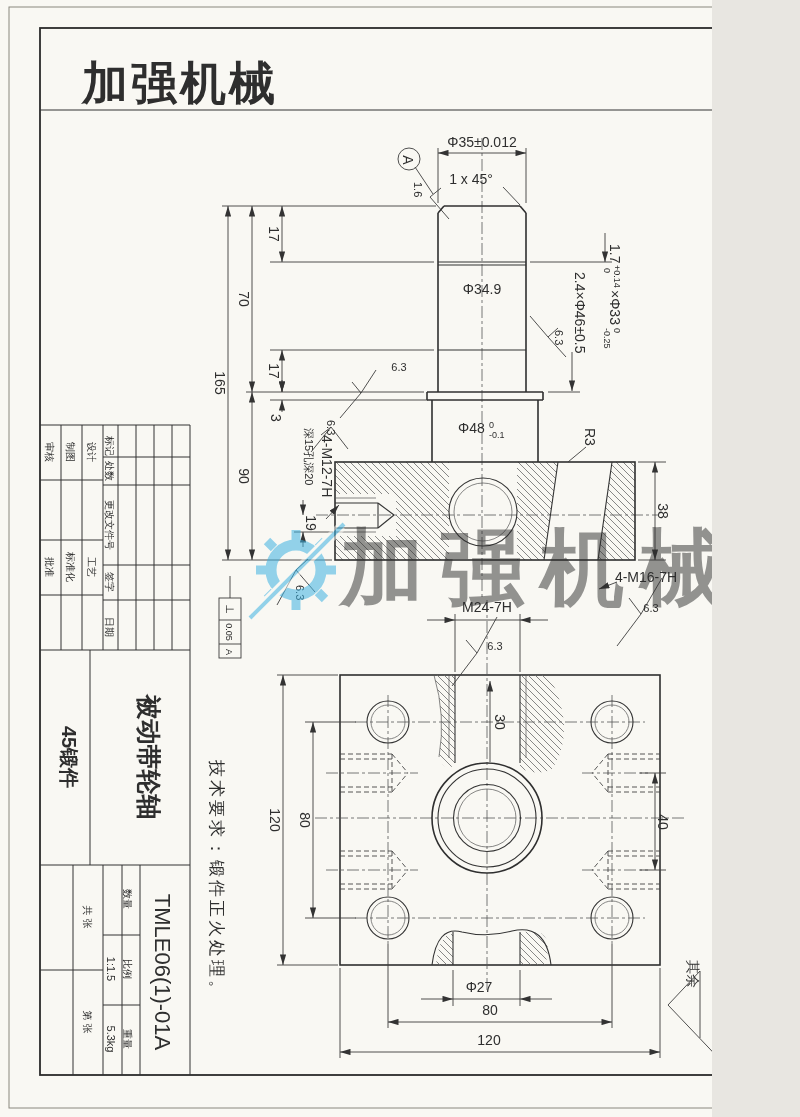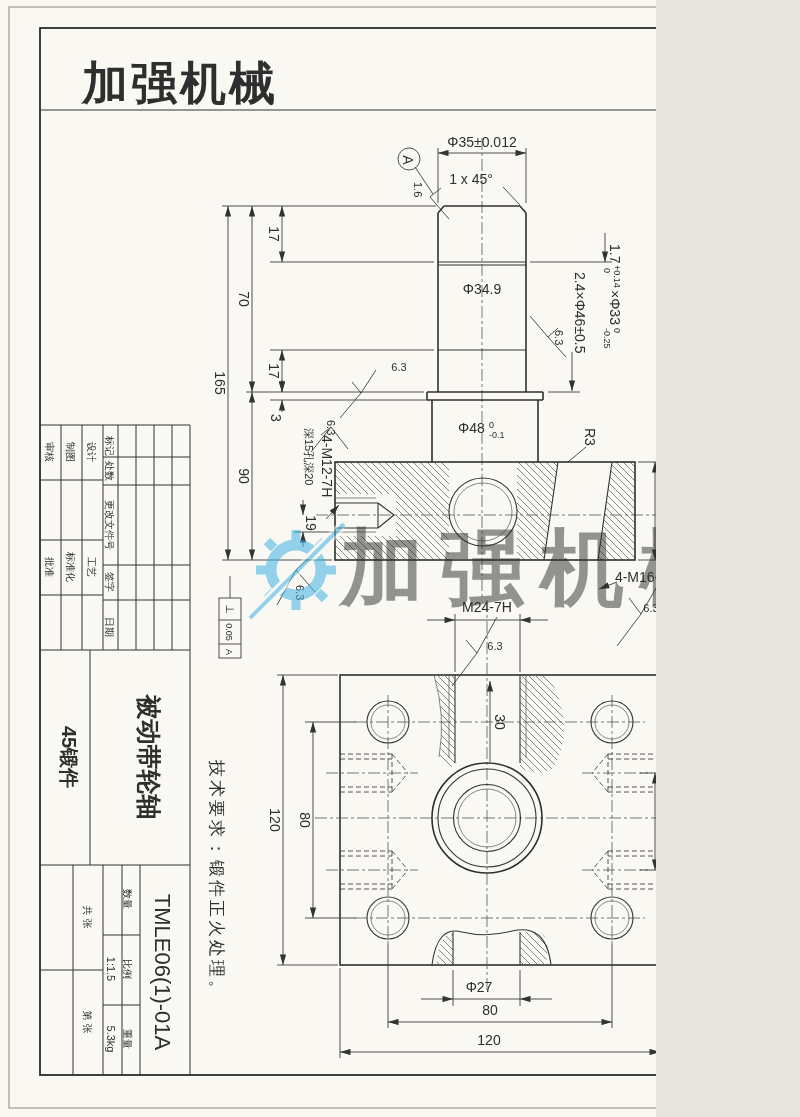--- a/index.html
+++ b/index.html
@@ -1,16 +1,16 @@
 <!DOCTYPE html>
 <html><head>
 <meta charset="utf-8">
 <style>
   html,body{margin:0;padding:0;background:#e8e6e1;}
-  .page{position:relative;width:656px;height:1117px;background:#f9f8f3;overflow:hidden;
+  .page{position:relative;width:712px;height:1117px;background:#f9f8f3;overflow:hidden;
         font-family:"Liberation Sans",sans-serif;}
   svg{position:absolute;left:0;top:0;}
   
   .ol{stroke:#2f2f2f;stroke-width:1.6;fill:none}
   .ol2{stroke:#333;stroke-width:1.1;fill:none}
   .thin{stroke:#555;stroke-width:.7;fill:none}
   .dim{stroke:#3d3d3d;stroke-width:.9;fill:none}
   .cl{stroke:#555;stroke-width:.8;fill:none;stroke-dasharray:12 3 3 3}
   .hid{stroke:#444;stroke-width:.9;fill:none;stroke-dasharray:5 3}
   .tb{stroke:#333;stroke-width:1;fill:none}

